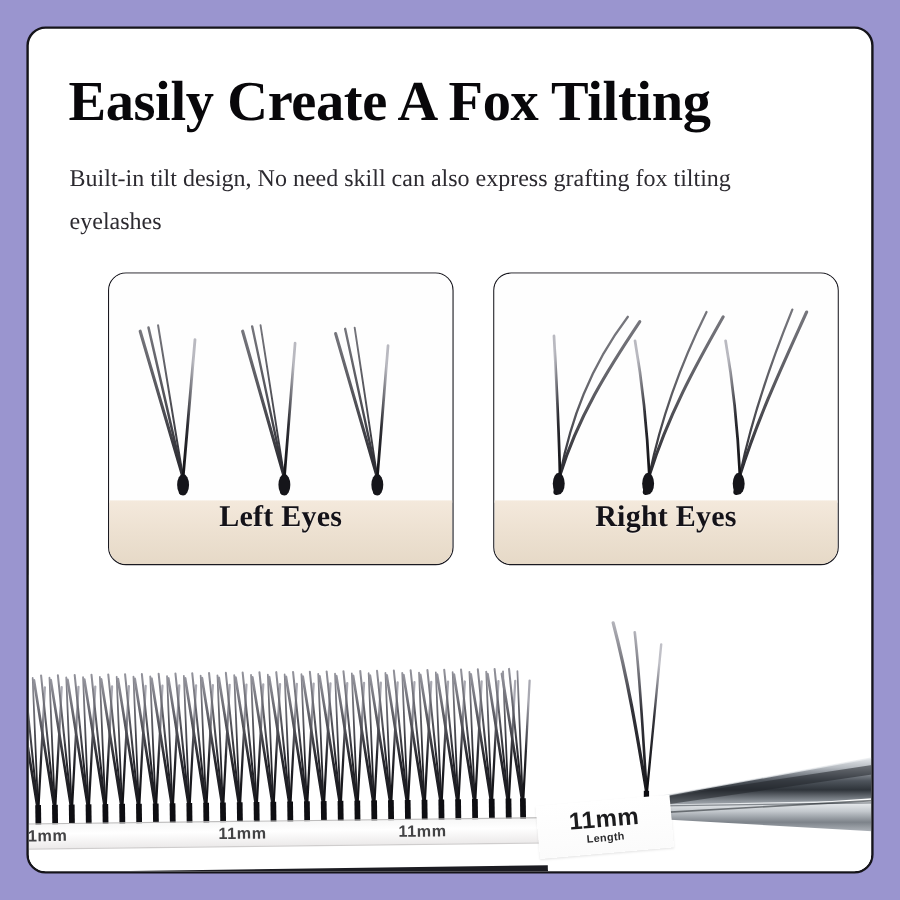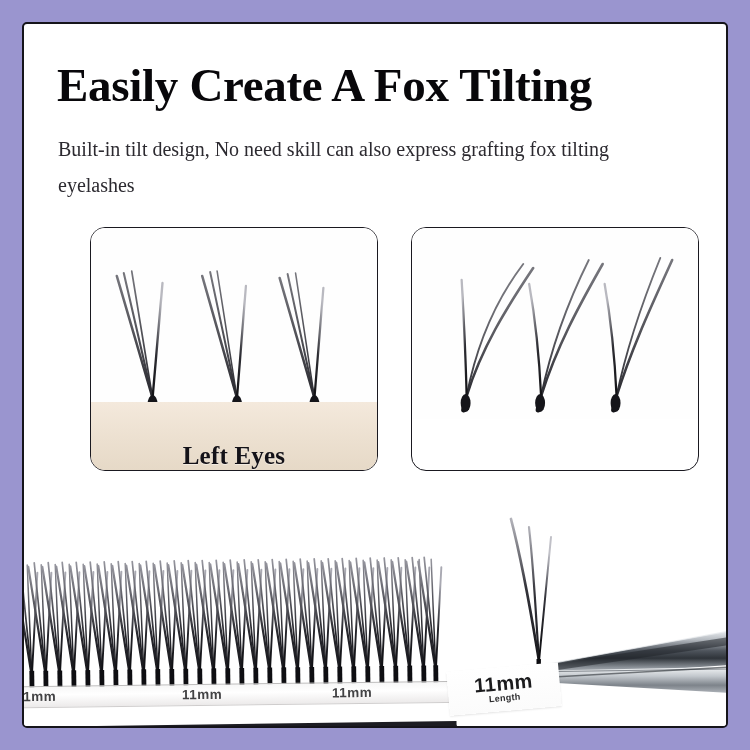--- a/index.html
+++ b/index.html
@@ -11,21 +11,21 @@
   }
   #frame {
     position: absolute; inset: 0;
     background: #9a95cf;
   }
   #card {
     position: absolute;
     left: 22px; top: 22px; width: 706px; height: 706px;
     background: #ffffff;
     border: 2px solid #15141a;
-    border-radius: 5px;
+    border-radius: 16px;
     overflow: hidden;
   }
 
   
   #headline {
     position: absolute; left: 33px; top: 38px; width: 640px;
     font-weight: bold;
     font-size: 47px;
     line-height: 1.0;
     letter-spacing: -0.3px;
@@ -51,23 +51,23 @@
   #demo-left  { left: 66px; }
   #demo-right { left: 387px; }
 
   .fan-stage {
     position: absolute; left: 0; top: 0; right: 0; height: 191px;
     background: #fefefe;
   }
   .fan-stage svg { position: absolute; left: 0; top: 0; width: 100%; height: 100%; }
 
   .label-band {
-    position: absolute; left: 0; right: 0; bottom: 0; height: 68px;
+    position: absolute; left: 0; right: 0; bottom: 0; height: 53px;
     background: linear-gradient(180deg, #f4e9dc 0%, #ece0d0 55%, #e6d9c7 100%);
-    display: flex; align-items: flex-end; justify-content: center;
+    display: flex; align-items: flex-start; justify-content: center;
   }
   .label-band span {
     font-weight: bold;
     font-size: 25px;
     color: #141218;
     letter-spacing: 0.2px;
     text-shadow: 0 1px 0 rgba(255,255,255,.45);
   }
 
   
@@ -211,20 +211,23 @@
           </g>
 
           <g>
             <path d="M206,168 C222,118 242,76 262,32" stroke="url(#lashR)" stroke-width="2.6" fill="none" stroke-linecap="round"></path>
             <path d="M206,168 C216,120 232,74 250,30" stroke="url(#lashR)" stroke-width="1.9" fill="none" stroke-linecap="round"></path>
             <path d="M206,168 C204,126 200,90 194,56" stroke="url(#lashR)" stroke-width="2.3" fill="none" stroke-linecap="round"></path>
             <path d="M205,170 L203,182" stroke="#131317" stroke-width="5" stroke-linecap="round"></path>
             <ellipse cx="205" cy="175" rx="5" ry="9" fill="#15151a"></ellipse>
           </g>
         </svg>
+      </div>
+      <div class="label-band">
+        <span>Right Eyes</span>
       </div>
     </div>
 
     <div id="photo">
 
       <svg class="scene" viewBox="0 0 706 271" preserveAspectRatio="none">
         <defs>
           <linearGradient id="trayLash" x1="0" y1="1" x2="0.3" y2="0">
             <stop offset="0%" stop-color="#0c0c0f"></stop>
             <stop offset="50%" stop-color="#25252b"></stop>

